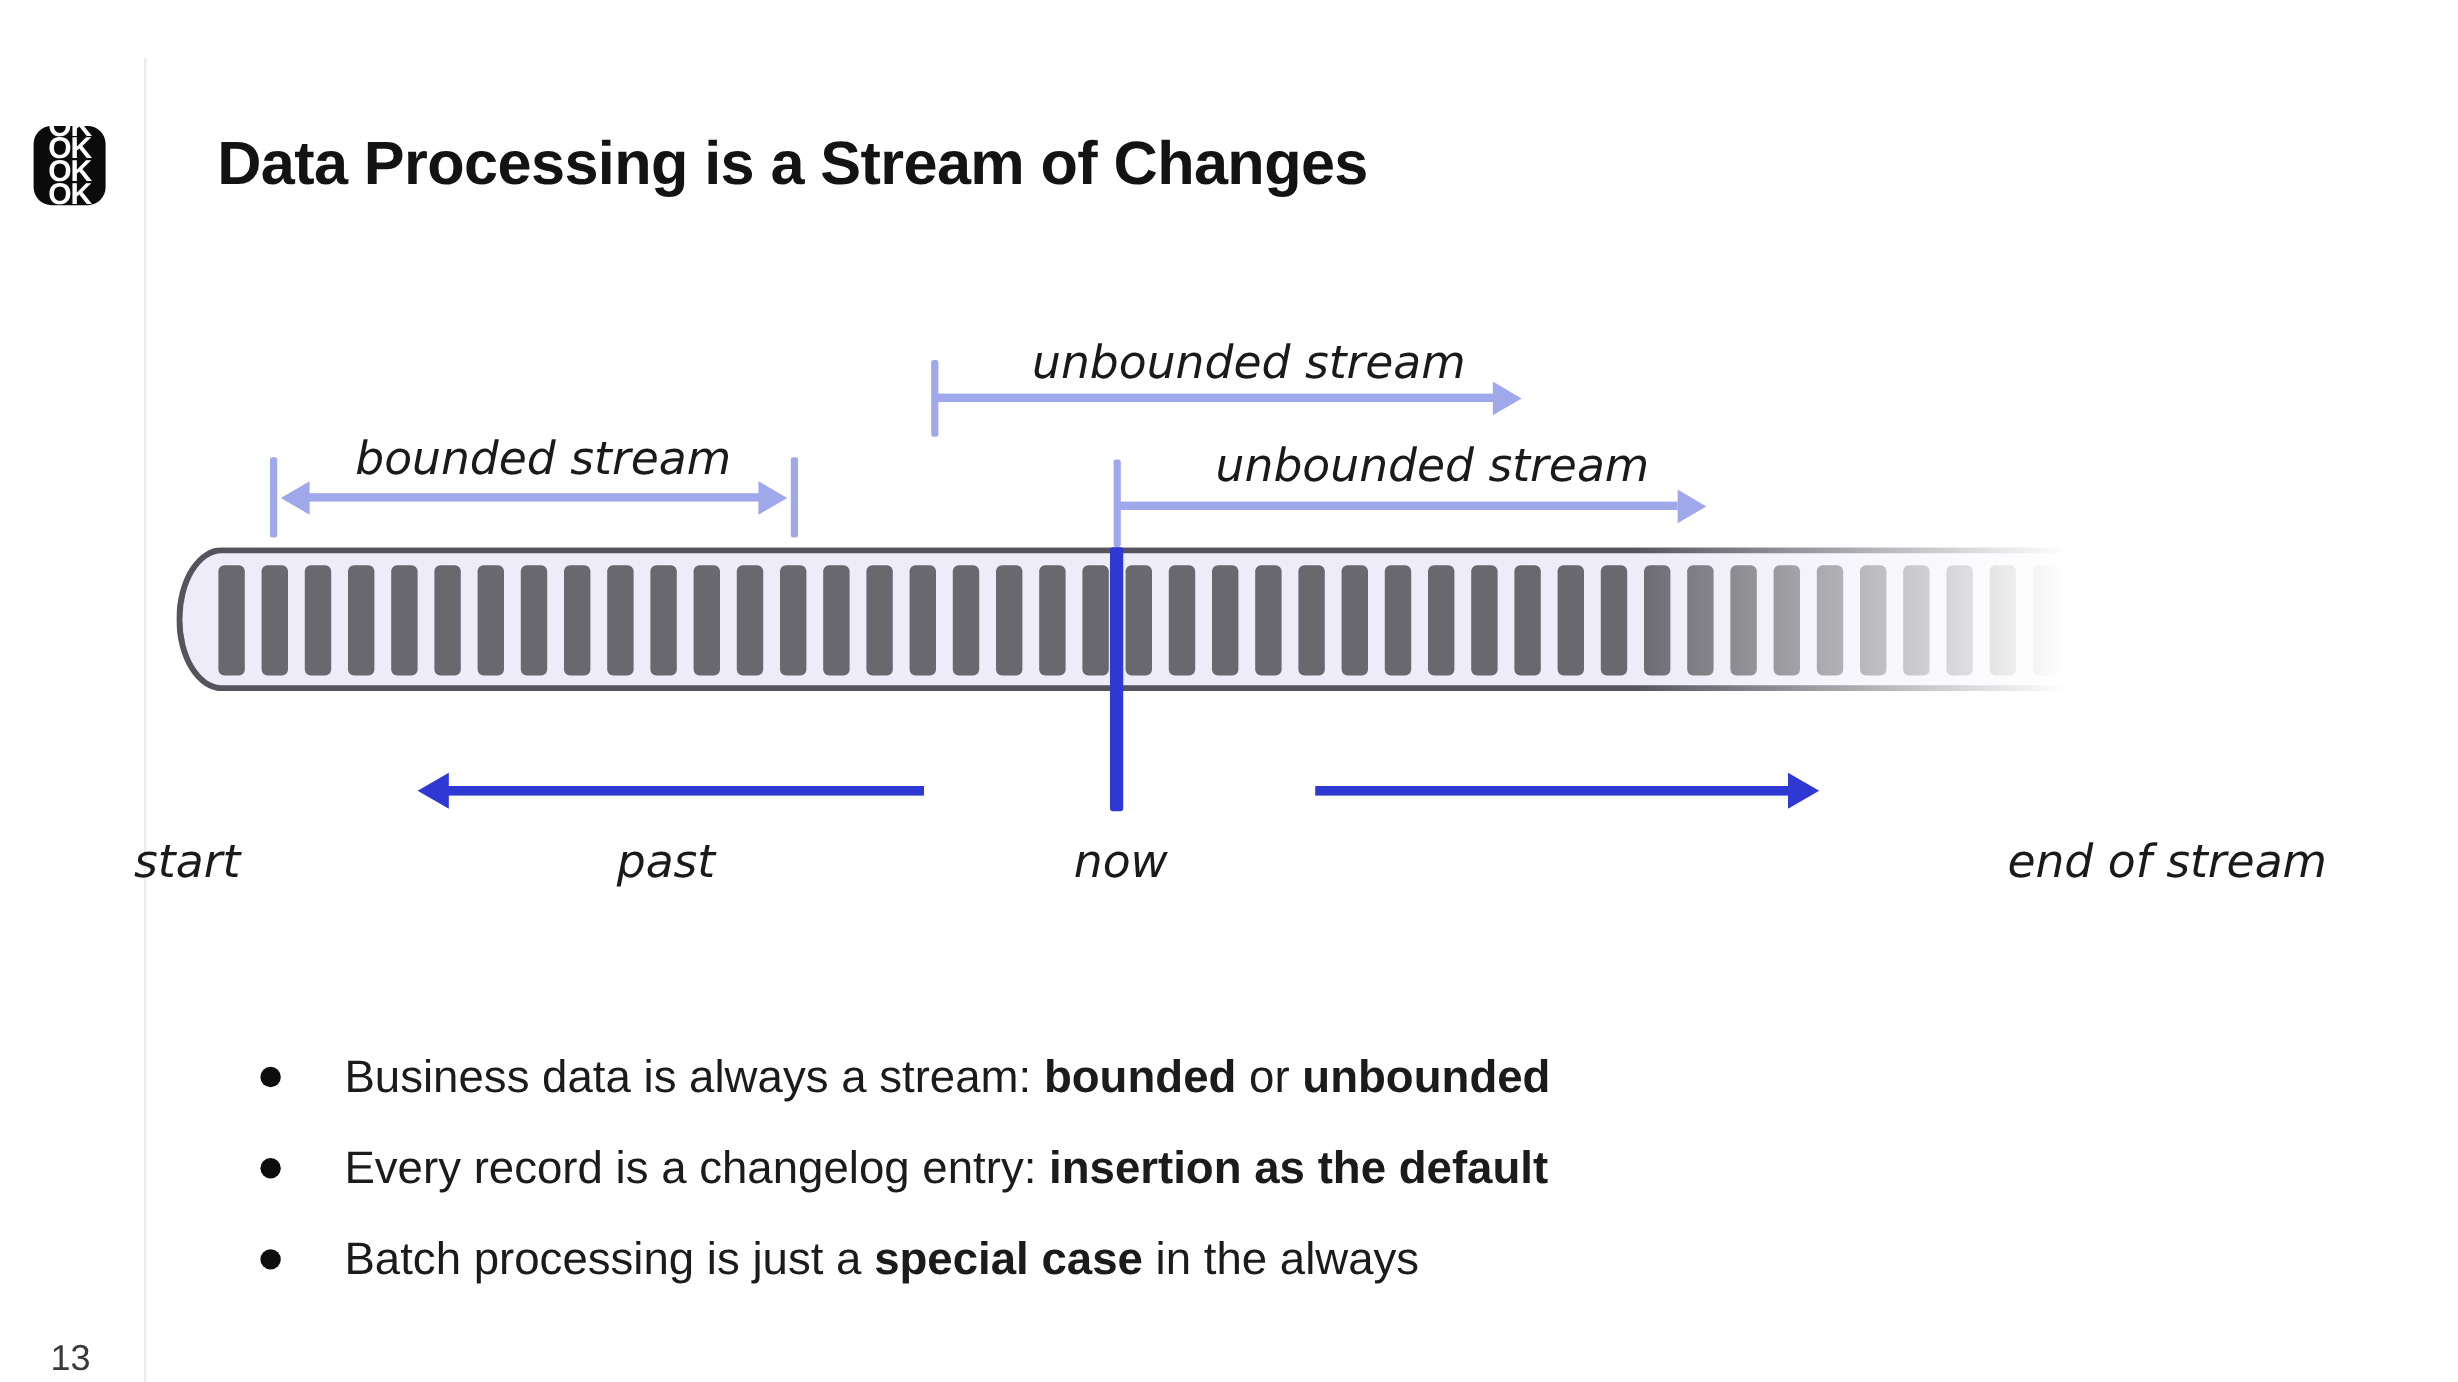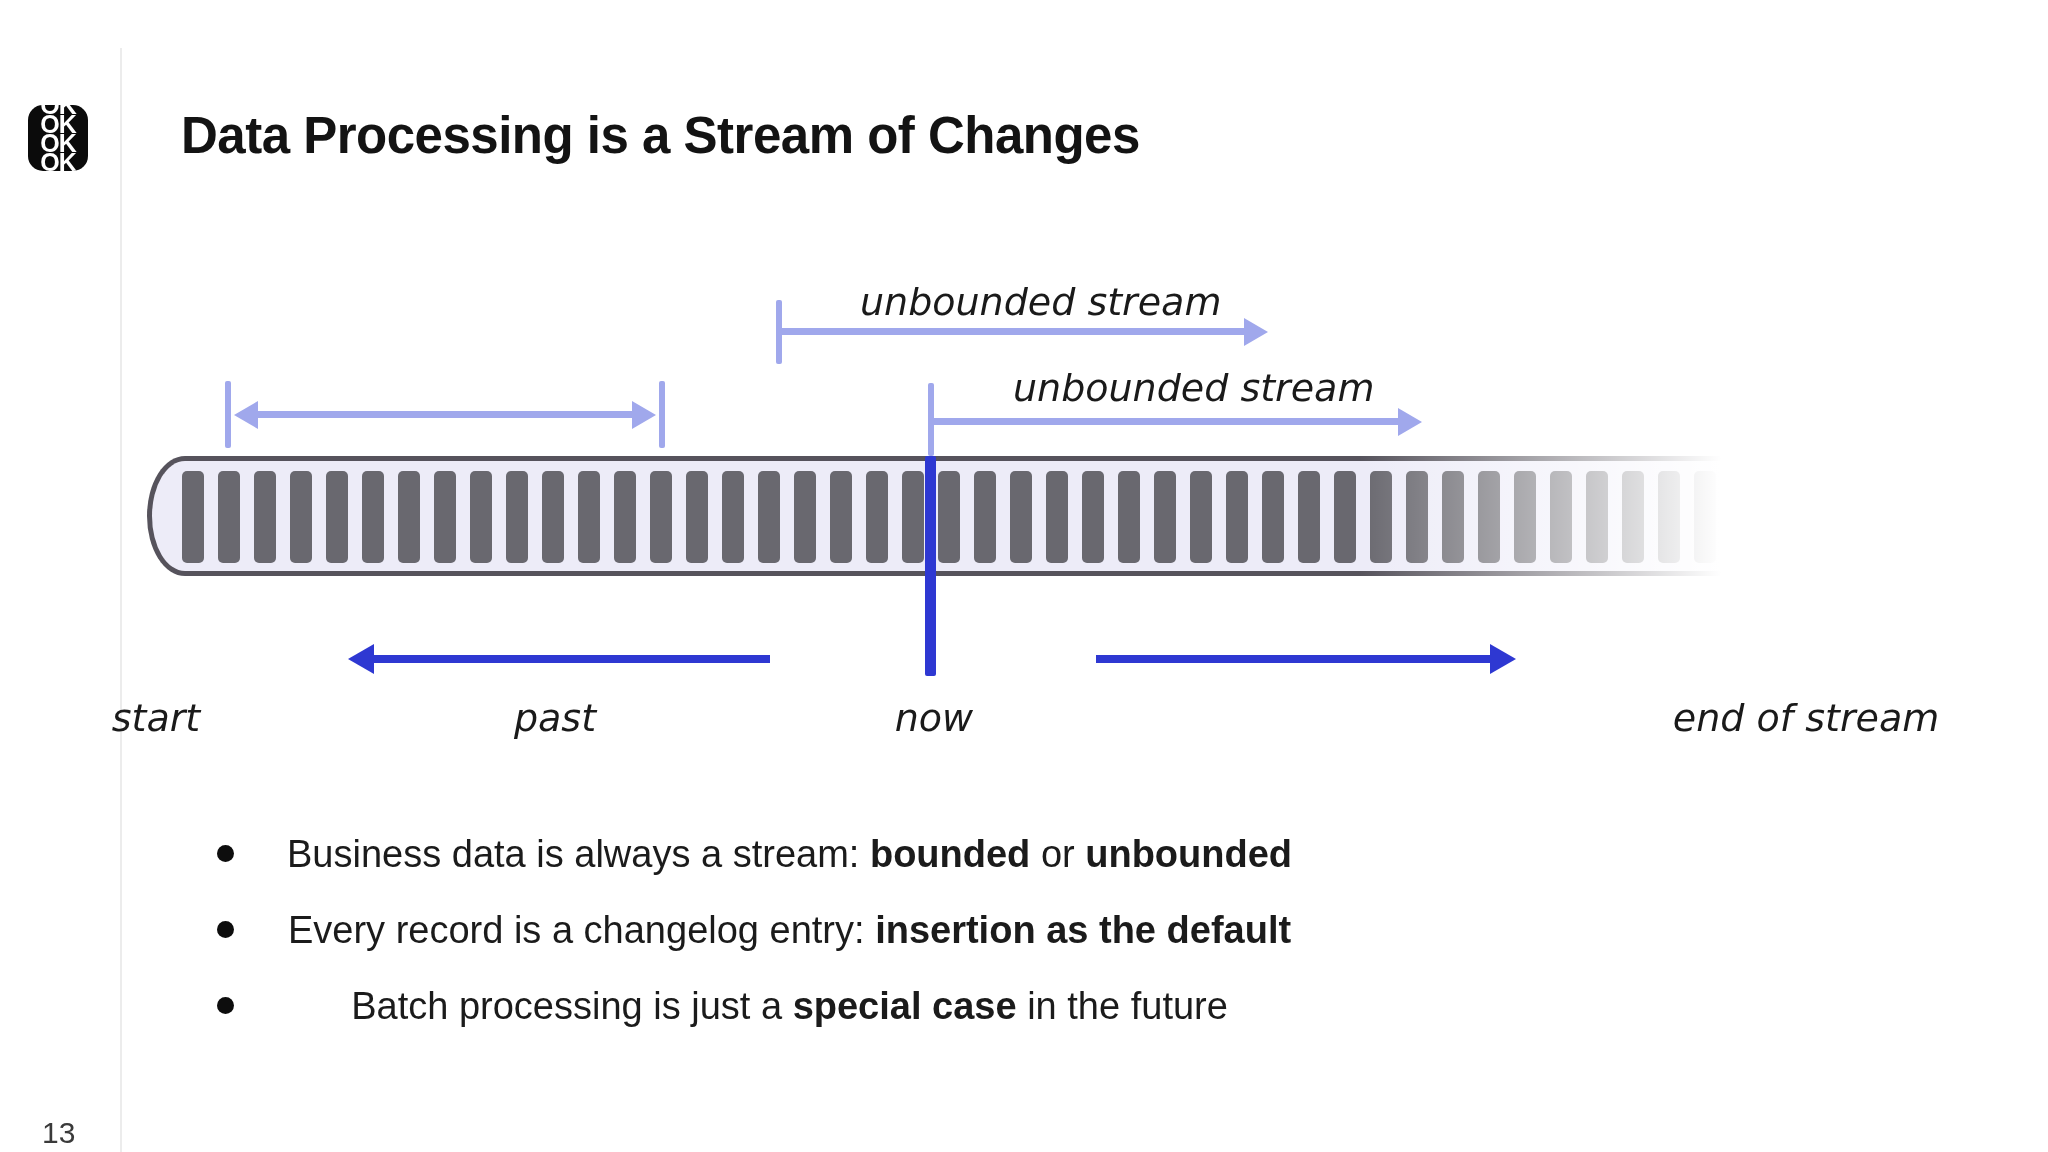--- a/index.html
+++ b/index.html
@@ -39,21 +39,21 @@
         background:var(--tubefill);border:5px solid var(--tubeborder);border-right:none;
         border-radius:38px 0 0 38px / 60px 0 0 60px;z-index:1;}
   .bar{position:absolute;top:423px;height:92px;width:22px;border-radius:5px;
        background:var(--bargray);z-index:2;}
   .fade{position:absolute;left:1360px;top:393px;width:440px;height:152px;z-index:3;
         background:linear-gradient(90deg, rgba(255,255,255,0) 0%, #ffffff 82%);}
   .nowline{position:absolute;left:925px;top:408px;width:11px;height:220px;border-radius:2px;
            background:var(--blue);z-index:4;}
 
   
-  .bullets{position:absolute;left:209px;top:768px;margin:0;padding:0;list-style:none;text-align:center;}
+  .bullets{position:absolute;left:209px;top:812px;margin:0;padding:0;list-style:none;}
   .bullets li{position:relative;height:76px;line-height:76px;padding-left:78px;
               font-size:38px;color:#1b1b1b;white-space:nowrap;}
   .bullets li .dot{position:absolute;left:8px;top:29px;width:17px;height:17px;border-radius:50%;
               background:#0d0d0d;}
   .bullets b{font-weight:700;}
 
   .pagenum{position:absolute;left:42px;top:1068px;font-size:30px;color:#3a3a3a;}
 </style>
 </head>
 <body>
@@ -71,20 +71,21 @@
       </div>
   </div>
 
   <h1 class="title">Data Processing is a Stream of Changes</h1>
 
   <div class="lbl" style="left:860px;top:232px;width:300px;">unbounded stream</div>
   <div class="tick" style="left:776px;top:252px;height:64px;"></div>
   <div class="hline" style="left:779px;top:280px;width:466px;"></div>
   <div class="head-r" style="left:1244px;top:270px;"></div>
 
+  <div class="lbl" style="left:296px;top:312px;width:300px;">bounded stream</div>
   <div class="tick" style="left:225px;top:333px;height:67px;"></div>
   <div class="tick" style="left:659px;top:333px;height:67px;"></div>
   <div class="hline" style="left:254px;top:363px;width:381px;"></div>
   <div class="head-l" style="left:234px;top:353px;"></div>
   <div class="head-r" style="left:632px;top:353px;"></div>
 
   <div class="lbl" style="left:1013px;top:318px;width:300px;">unbounded stream</div>
   <div class="tick" style="left:928px;top:335px;height:73px;"></div>
   <div class="hline" style="left:931px;top:370px;width:467px;"></div>
   <div class="head-r" style="left:1398px;top:360px;"></div>
@@ -144,17 +145,17 @@
   <div class="bhead-r" style="left:1490px;top:596px;"></div>
 
   <div class="lbl" style="left:6px;top:648px;width:300px;">start</div>
   <div class="lbl" style="left:405px;top:648px;width:300px;">past</div>
   <div class="lbl" style="left:784px;top:648px;width:300px;">now</div>
   <div class="lbl" style="left:1626px;top:648px;width:360px;">end of stream</div>
 
   <ul class="bullets" id="bullets">
       <li><span class="dot"></span><span>Business data is always a stream: </span><b>bounded</b><span> or </span><b>unbounded</b></li>
       <li><span class="dot"></span><span>Every record is a changelog entry: </span><b>insertion as the default</b></li>
-      <li><span class="dot"></span><span>Batch processing is just a </span><b>special case</b><span> in the future</span></li>
+      <li><span class="dot"></span><span>Batch processing is just a </span><b>special case</b><span> in the always</span></li>
     </ul>
 
   <div class="pagenum">13</div>
 </div>
 
 </body></html>

